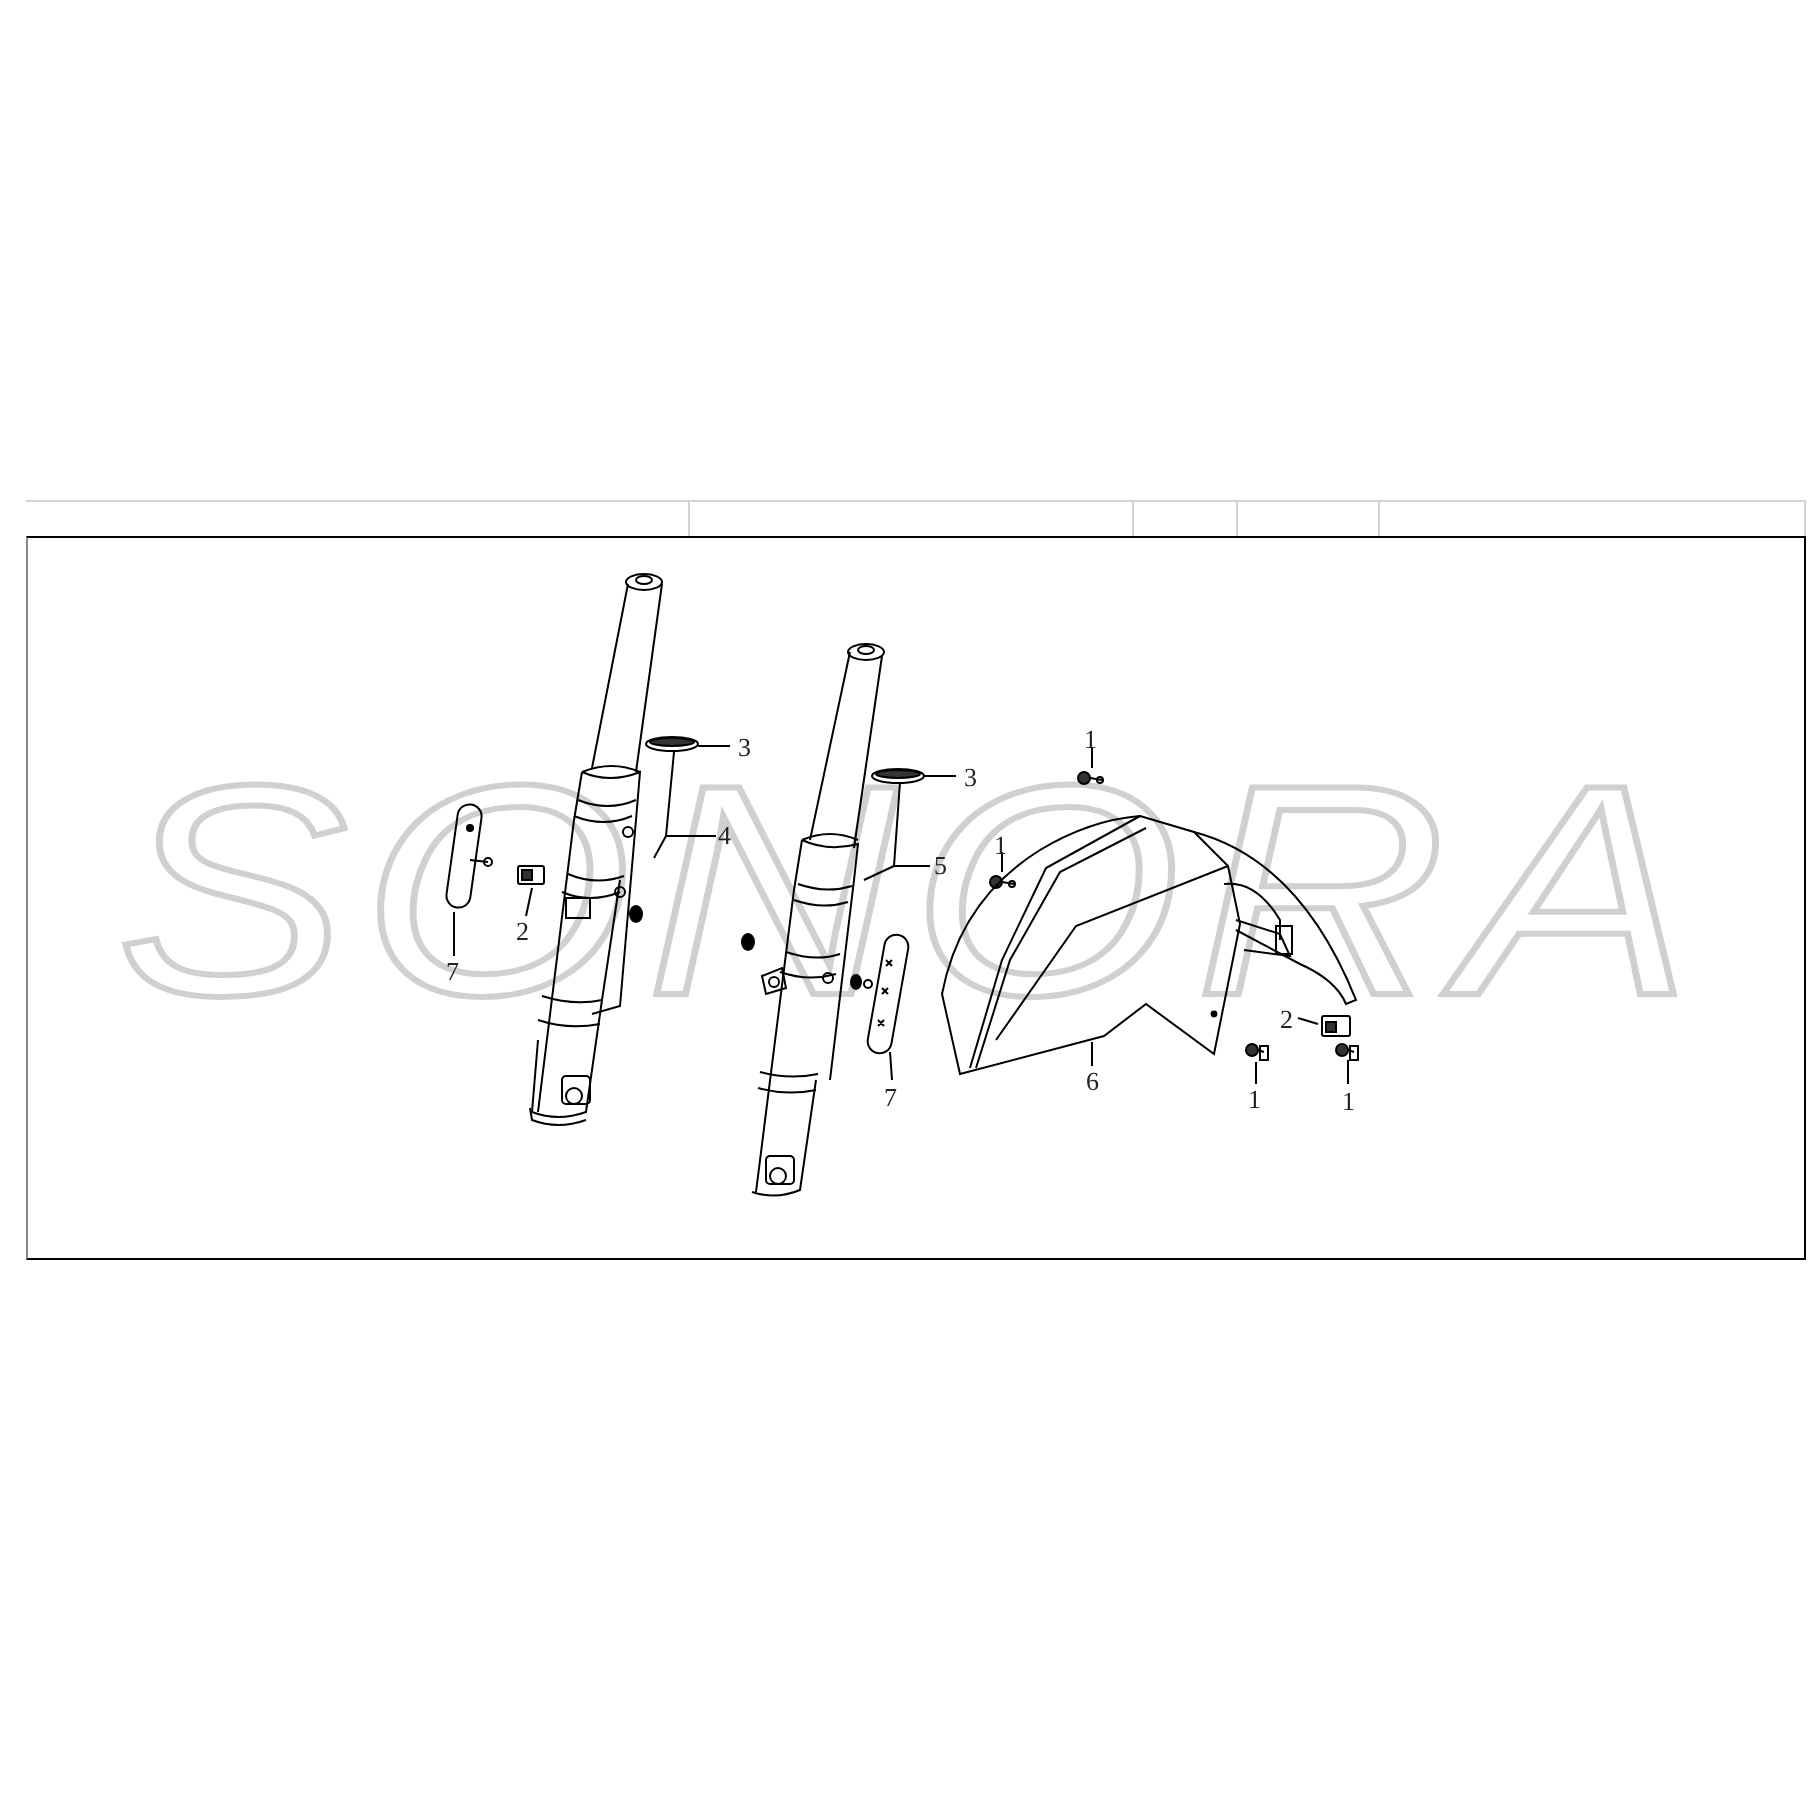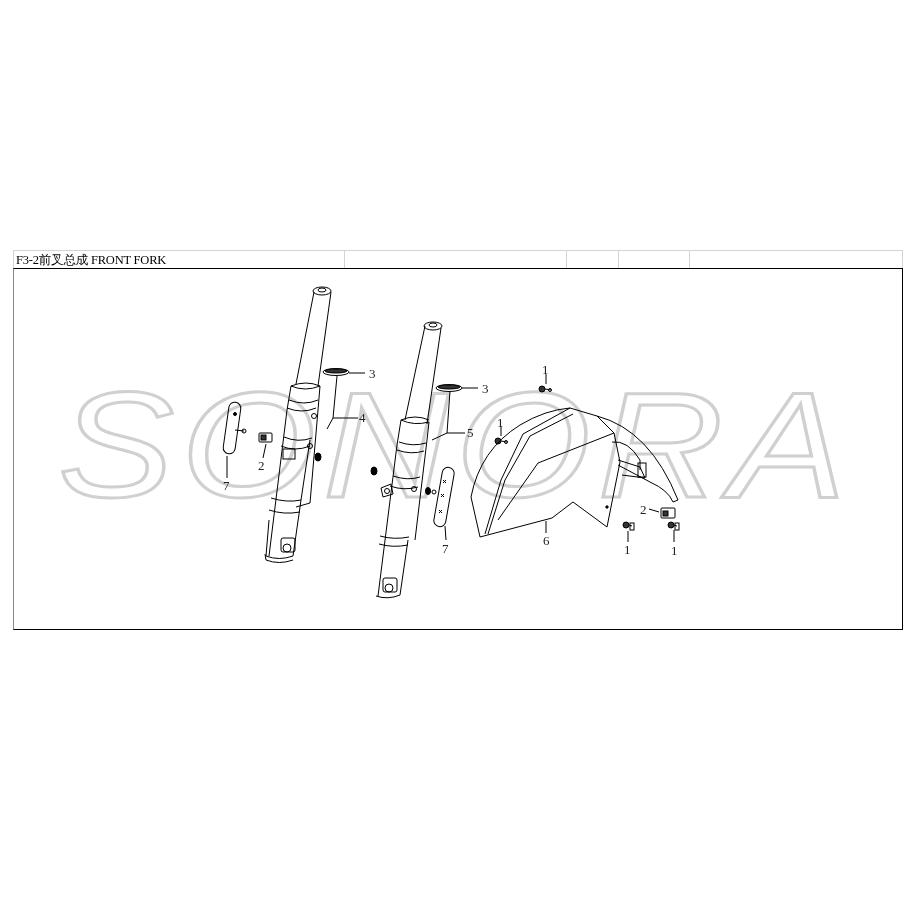--- a/index.html
+++ b/index.html
@@ -15,23 +15,20 @@
              border-left-color: #888; }
     svg.drawing { position: absolute; left: 0; top: 0; width: 907px; height: 907px; }
     .callout { font-family: "Liberation Serif", "DejaVu Serif", serif; font-size: 13px; fill: #222; }
     .wm { font-family: "Liberation Sans", "DejaVu Sans", sans-serif; font-size: 150px; font-weight: 400;
           fill: none; stroke: #d0d0d0; stroke-width: 3; letter-spacing: 6px; font-style: italic; }
   </style>
 </head>
 <body>
 
 <div class="header-row">
-  <div class="hcell" style="left:0; width:331px;">
-    <span class="title-text">F3-2前叉总成  FRONT FORK</span>
-  </div>
   <div class="hcell" style="left:331px; width:222px;"></div>
   <div class="hcell" style="left:553px; width:52px;"></div>
   <div class="hcell" style="left:605px; width:71px;"></div>
   <div class="hcell last" style="left:676px; width:214px;"></div>
 </div>
 
 <div class="frame"></div>
 
 <svg class="drawing" viewBox="0 0 907 907">
 

